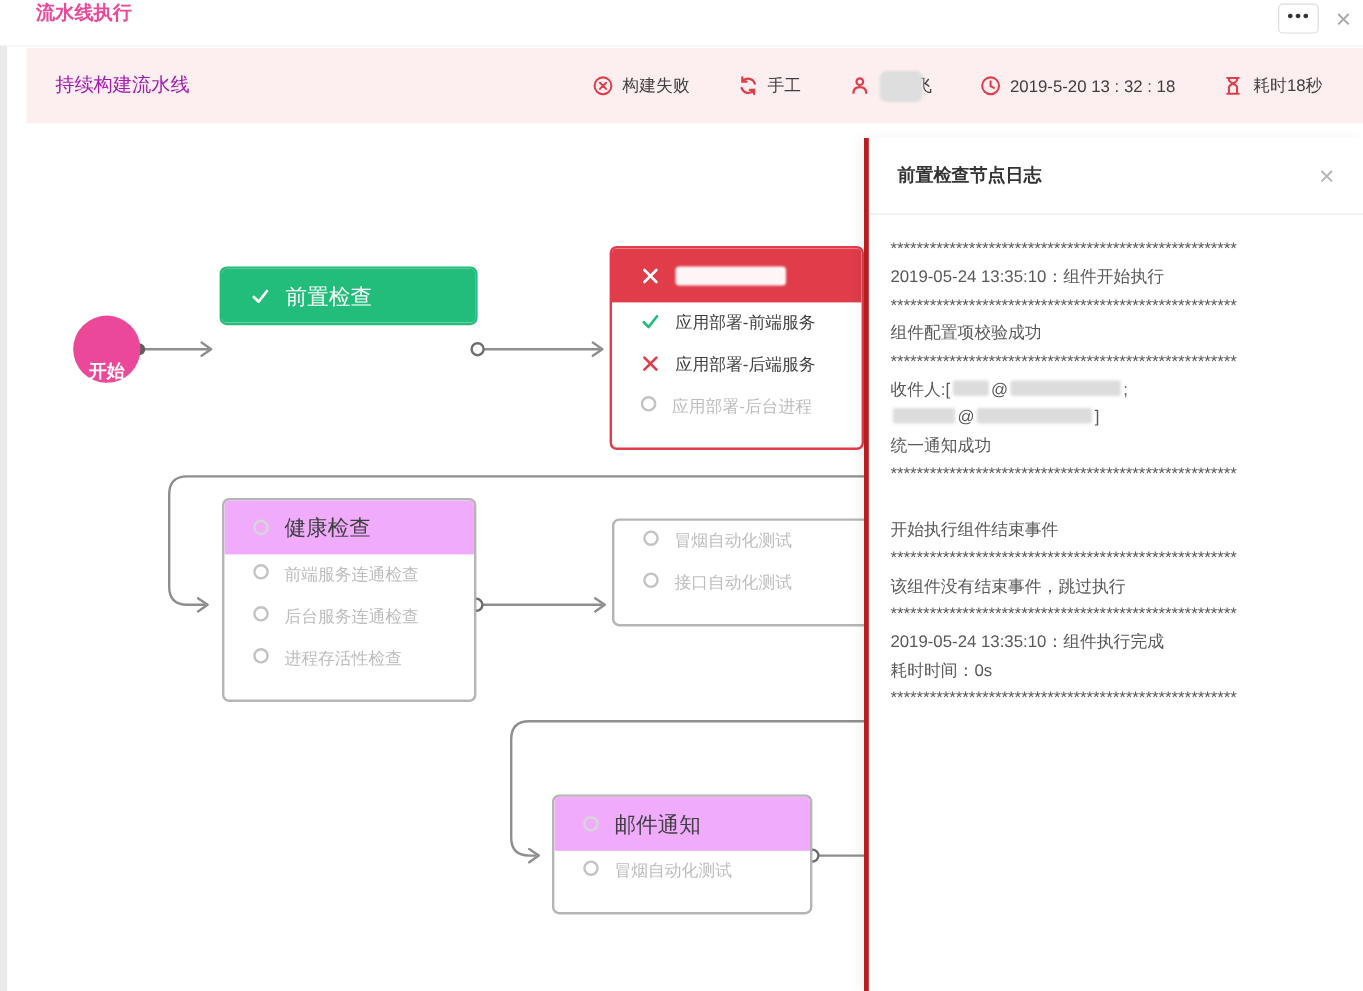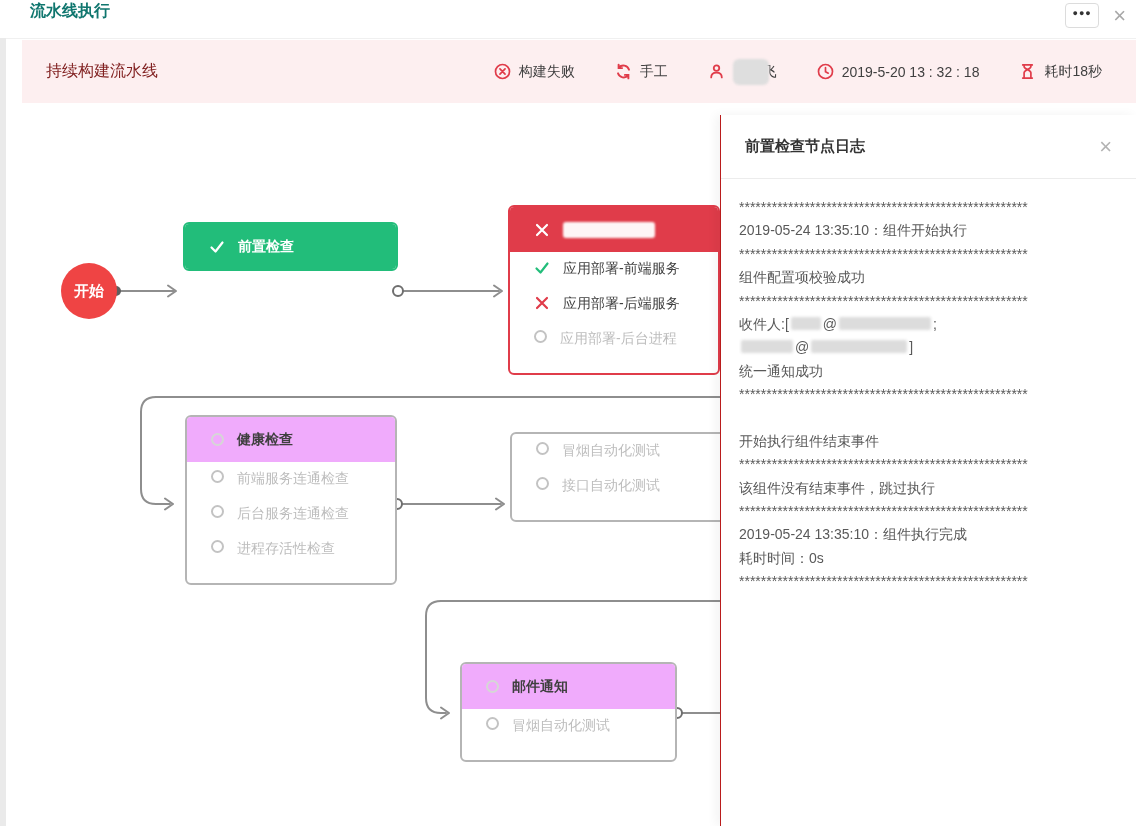--- a/index.html
+++ b/index.html
@@ -2,69 +2,69 @@
 <html style="--success: #22bd7a; --failure: #e03c4a; --bar-bg: #fdeff0; --connector: #8e8e8e;"><head>
 <meta charset="utf-8">
 <style>
   html,body{margin:0;padding:0;background:#fff;width:1136px;height:826px;overflow:hidden;
     font-family:"Liberation Sans","DejaVu Sans",sans-serif;}
   .app{position:relative;width:1136px;height:826px;background:#fff;}
 
   
   .titlebar{position:absolute;left:0;top:0;width:1136px;height:38px;background:#fff;
     border-bottom:1px solid #f0f0f0;display:flex;align-items:center;}
-  .titlebar h1{margin:0 0 16px 30px;font-size:16px;font-weight:bold;color:#0f766e;}
+  .titlebar h1{margin:0 0 16px 30px;font-size:16px;font-weight:bold;color:#ec4899;}
   .tb-actions{position:absolute;right:10px;top:3px;display:flex;align-items:center;gap:14px;}
   .more-btn{width:34px;height:25px;border:1px solid #dcdcdc;border-radius:4px;background:#fff;
     color:#333;font-size:9px;letter-spacing:1px;line-height:1;cursor:pointer;padding:0 0 4px 0;}
   .close-x{color:#a8a8a8;font-size:22px;line-height:1;cursor:pointer;font-weight:400;}
 
   
   .pipeline-bar{position:absolute;left:22px;top:40px;width:1114px;height:63px;background:var(--bar-bg);
     display:flex;align-items:center;padding:0 34px 0 24px;box-sizing:border-box;}
-  .pipeline-name{font-size:16px;color:#7f1d1d;flex:0 0 auto;}
+  .pipeline-name{font-size:16px;color:#a21caf;flex:0 0 auto;}
   .pipeline-meta{margin-left:auto;display:flex;align-items:center;gap:40px;}
   .meta-item{display:flex;align-items:center;gap:8px;font-size:14px;color:#3f3f3f;}
   .meta-item .mi{width:17px;height:17px;color:var(--failure);flex:0 0 auto;}
   .name-blur{display:inline-block;width:36px;height:26px;background:#dedede;border-radius:6px;
     filter:blur(1px);position:relative;z-index:2;margin-right:-14px;vertical-align:middle;}
   .meta-name{position:relative;z-index:1;}
 
   
   .canvas{position:absolute;left:0;top:103px;width:1136px;height:723px;background:#fff;}
   #connectors{position:absolute;left:0;top:0;z-index:1;pointer-events:none;}
   .left-strip{position:absolute;left:0;top:-65px;width:6px;height:788px;background:#eaeaea;z-index:0;}
 
   .start-node{position:absolute;left:61px;top:160px;width:56px;height:56px;border-radius:50%;
-    background:#ef4444;color:#fff;display:flex;align-items:center;justify-content:center;
+    background:#ec4899;color:#fff;display:flex;align-items:flex-end;justify-content:center;
     font-size:15px;font-weight:bold;z-index:2;}
 
   .node{position:absolute;border:2px solid;border-radius:6px;background:#fff;box-sizing:border-box;
     overflow:hidden;z-index:2;}
-  .node-header{height:45px;display:flex;align-items:center;gap:13px;padding-left:24px;font-size:14px;font-weight:bold;}
+  .node-header{height:45px;display:flex;align-items:center;gap:13px;padding-left:24px;font-size:18px;font-weight:normal;}
   .node-body{padding:8px 0;}
   .node-item{height:35px;display:flex;align-items:flex-start;gap:13px;padding-left:24px;font-size:14px;}
   .st-success{border-color:var(--success);} .st-success .node-header{background:var(--success);color:#fff;}
   .st-failed{border-color:var(--failure);}  .st-failed .node-header{background:var(--failure);color:#fff;}
   .st-pending{border-color:#b5b5b5;} .st-pending .node-header{background:#f0abfc;color:#3f3f3f;}
   .ic{width:16px;height:16px;display:inline-flex;flex:0 0 auto;}
   .ic svg{width:16px;height:16px;}
   .it-success .ic{color:var(--success);} .it-failed .ic{color:var(--failure);}
   .it-success .lbl,.it-failed .lbl{color:#404040;}
   .it-pending .lbl{color:#bdbdbd;}
   .ring{width:13px;height:13px;border:2px solid #c3c3c3;border-radius:50%;box-sizing:border-box;display:inline-block;}
   .node-header .ring{border-color:#d6d6d6;}
   .hicon{color:#fff;width:16px;height:16px;display:inline-flex;}
   .hicon svg{width:16px;height:16px;}
   .title-blur{display:inline-block;width:92px;height:16px;background:rgba(255,255,255,.95);
     border-radius:3px;filter:blur(1px);}
 
   
   .log-panel{position:absolute;left:720px;top:115px;width:416px;height:711px;background:#fff;z-index:5;
-    border-left:1px solid #b91c1c;box-shadow:-4px 0 10px rgba(0,0,0,.05);box-sizing:border-box;}
+    border-left:4px solid #b91c1c;box-shadow:-4px 0 10px rgba(0,0,0,.05);box-sizing:border-box;}
   .log-header{height:64px;display:flex;align-items:center;justify-content:space-between;
     padding:0 24px;border-bottom:1px solid #ececec;box-sizing:border-box;}
   .log-title{font-size:15px;font-weight:bold;color:#333;}
   .log-close{color:#b3b3b3;font-size:22px;line-height:1;cursor:pointer;}
   .log-body{padding:17px 14px 17px 18px;font-size:14px;line-height:23.4px;color:#595959;}
   .log-line{white-space:nowrap;overflow:hidden;height:23.4px;}
   .log-blur{display:inline-block;height:13px;background:#dcdcdc;border-radius:2px;
     filter:blur(1.5px);vertical-align:-1px;margin:0 2px;}
 </style>
 </head>

